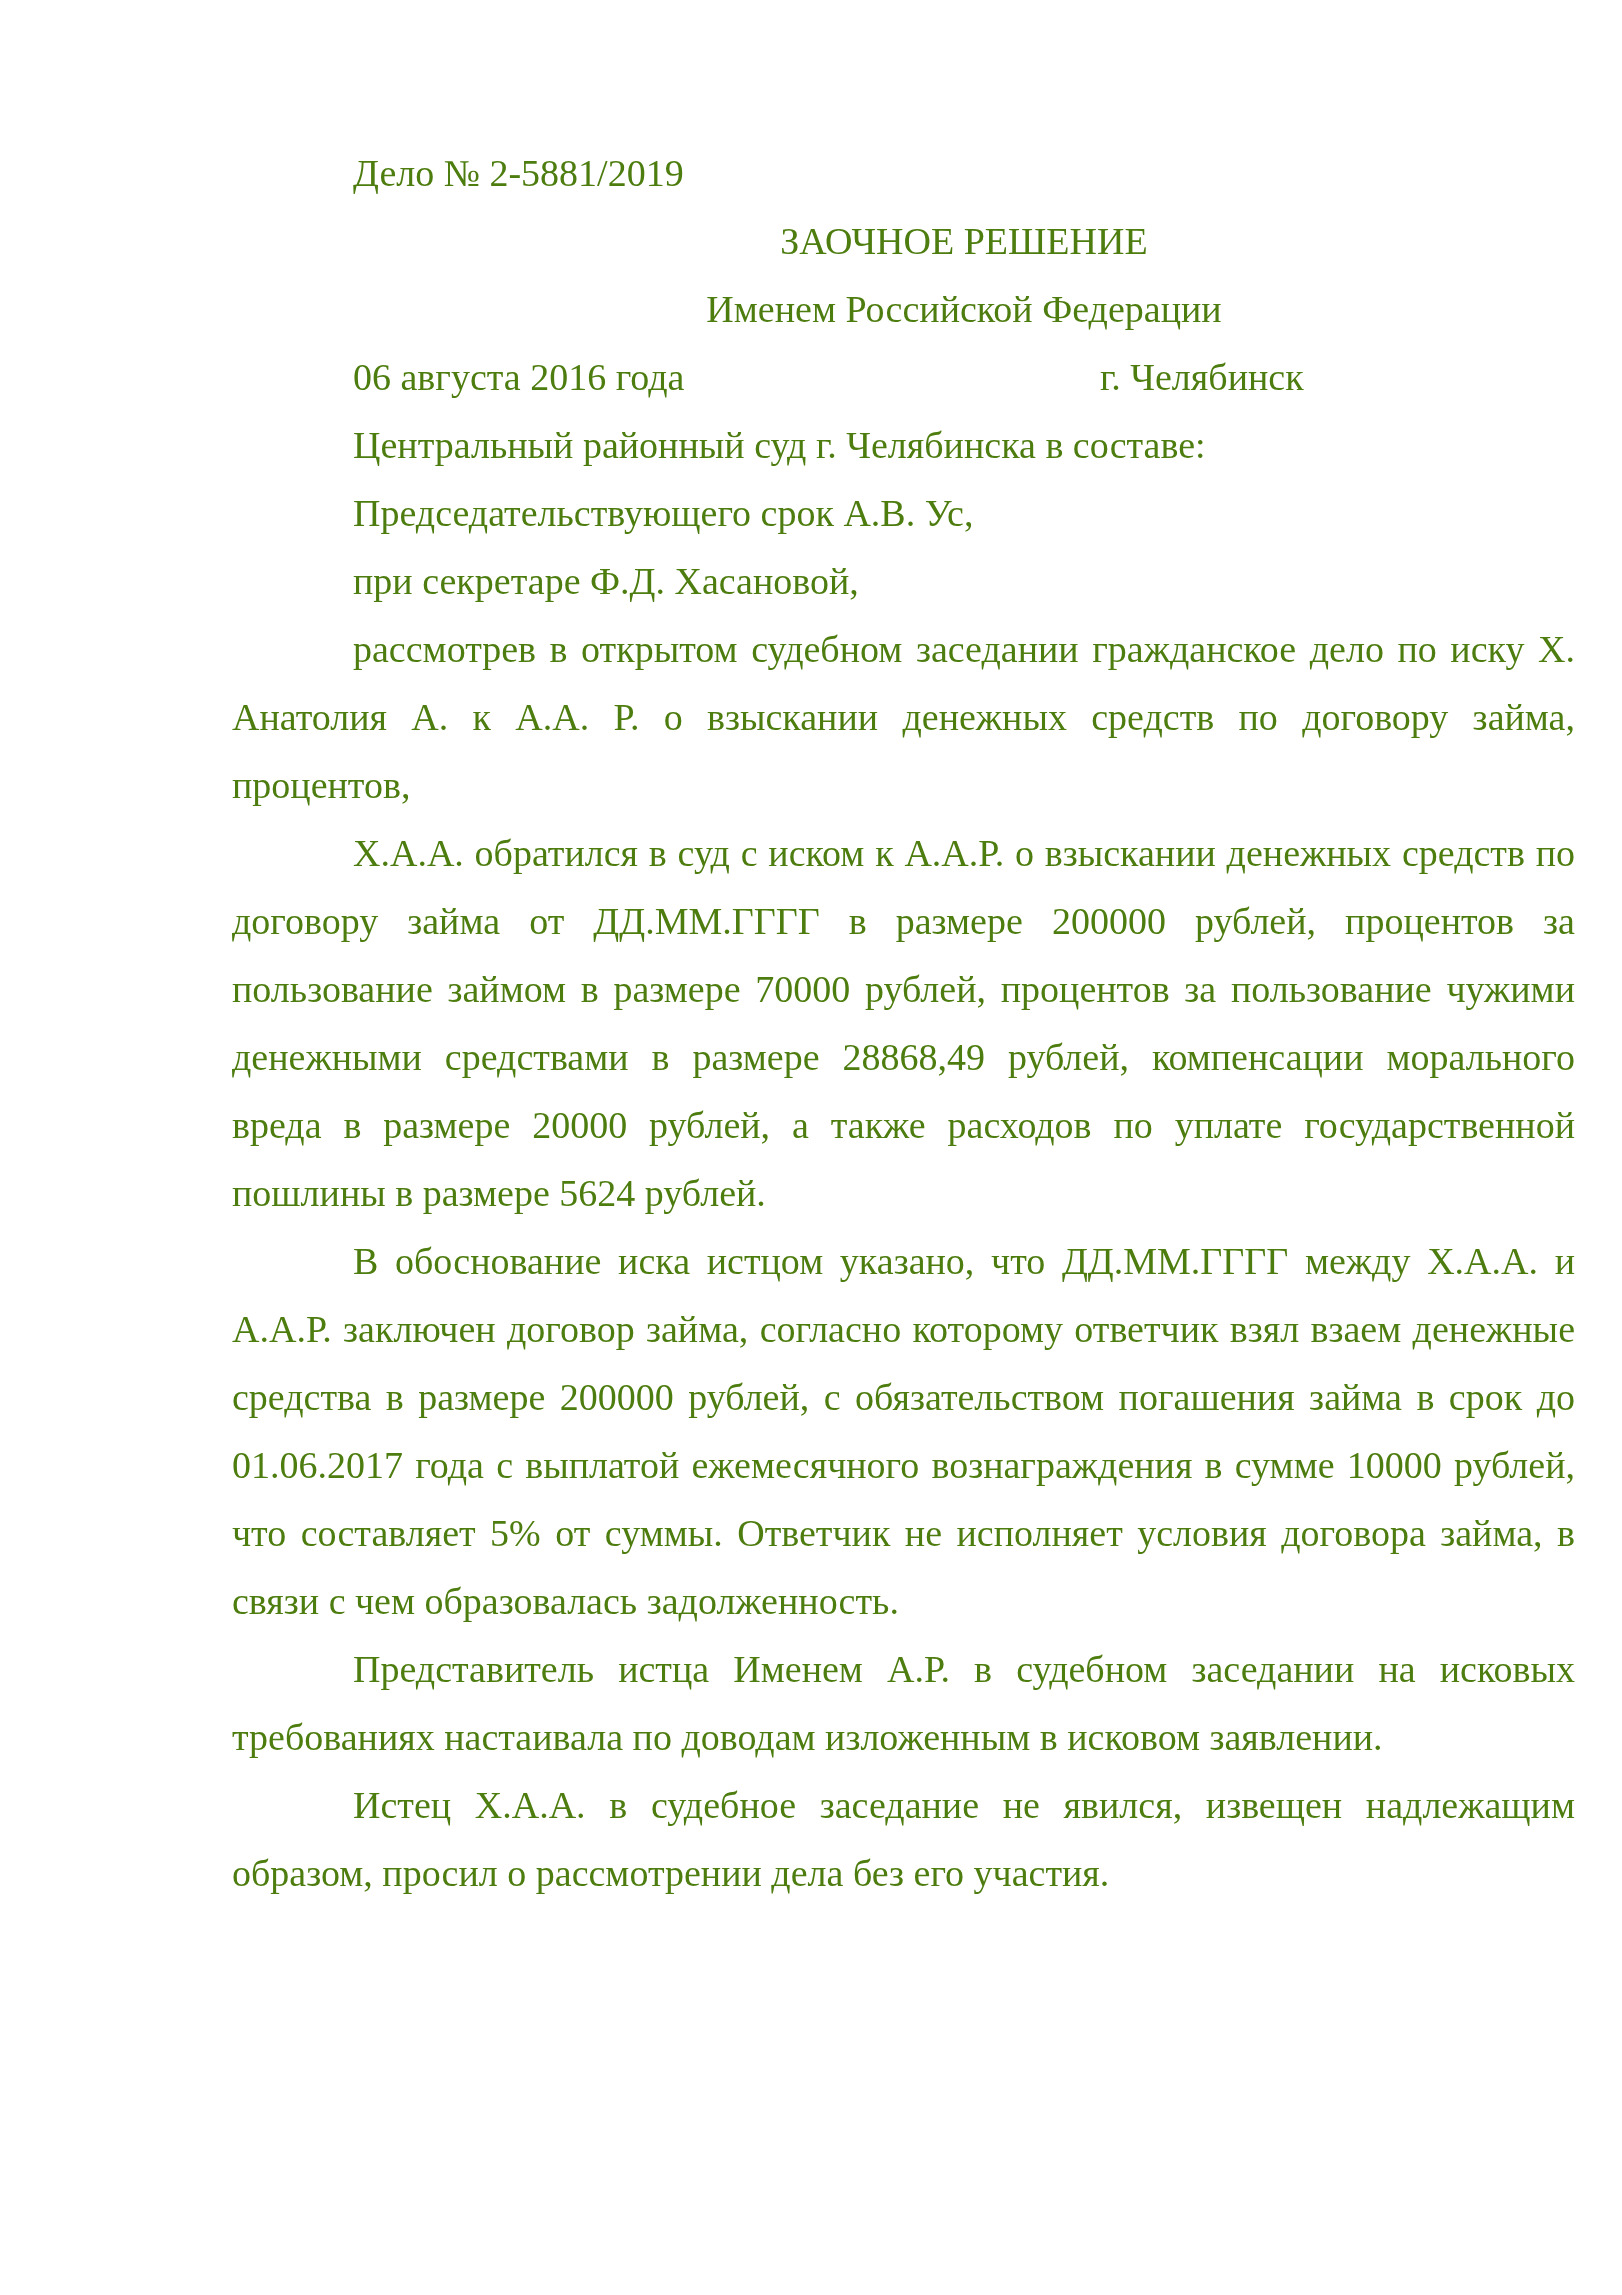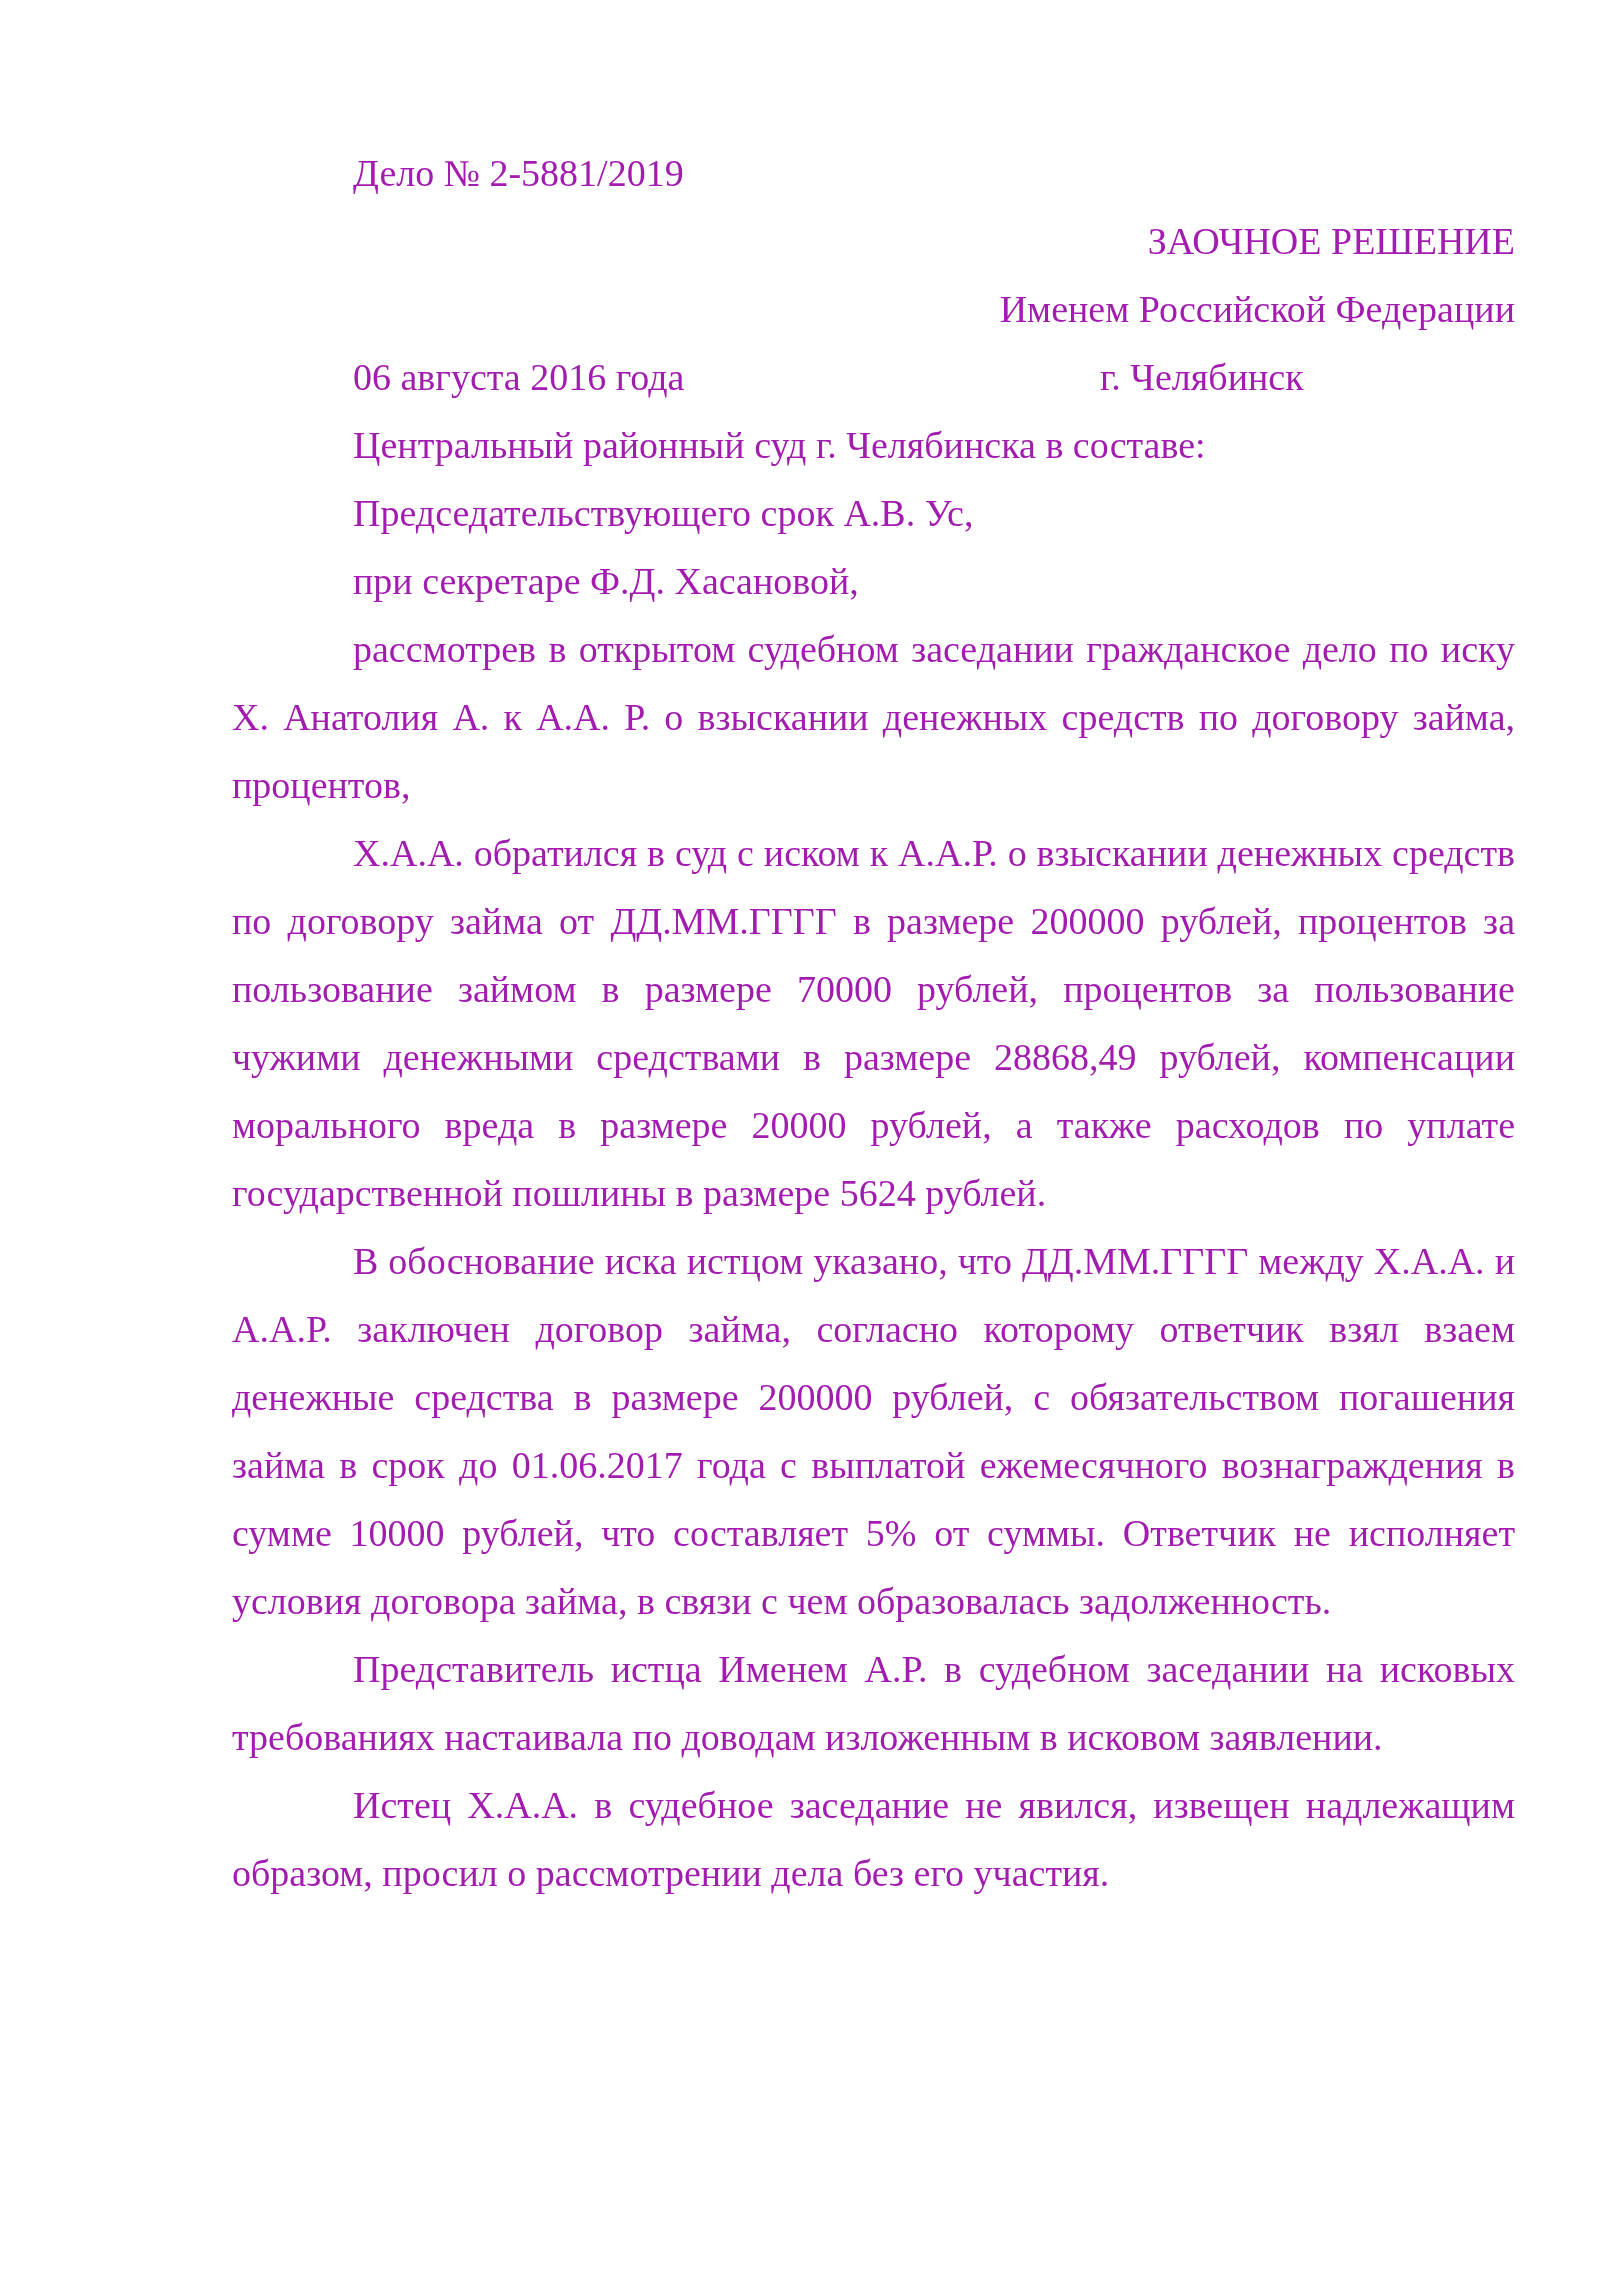--- a/index.html
+++ b/index.html
@@ -6,40 +6,40 @@
     margin: 0;
     padding: 0;
     background: #ffffff;
   }
   .page {
     position: relative;
     width: 1623px;
     height: 2295px;
     box-sizing: border-box;
     background: #ffffff;
-    color: #a21caf;
+    color: #4d7c0f;
     font-family: "Liberation Serif", "DejaVu Serif", serif;
     font-size: 38px;
     line-height: 68px;
-    padding: 139px 108px 0 232px;
+    padding: 139px 48px 0 232px;
     overflow: hidden;
   }
   .para {
     margin: 0;
     padding: 0;
     text-indent: 121px;
     white-space: normal;
   }
   .just {
     text-align: justify;
   }
   .centered {
     text-indent: 0;
     margin-left: 121px;
-    text-align: right;
+    text-align: center;
   }
   .date-line {
     position: relative;
   }
   .city {
     position: absolute;
     left: 747px;
     top: 0;
   }
 </style>

